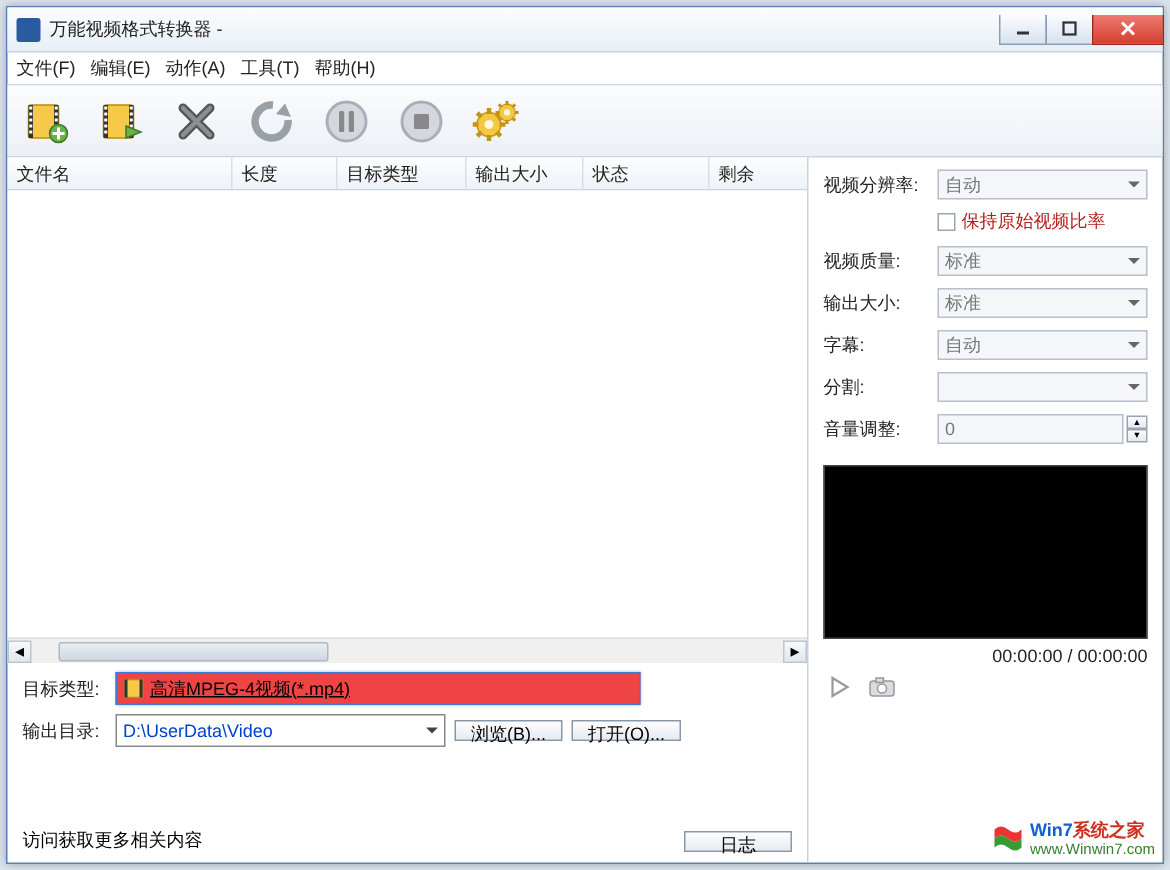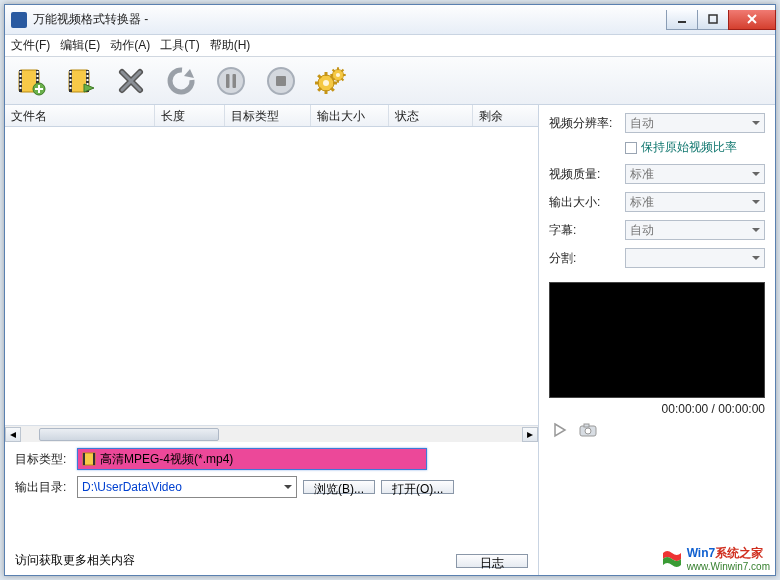--- a/index.html
+++ b/index.html
@@ -27,36 +27,36 @@
   .listhdr { height: 22px; display: flex; background: linear-gradient(#fdfdfe,#eef2f7); border-bottom: 1px solid #c9d4e2; }
   .listhdr div { border-right: 1px solid #d8dfe8; padding: 3px 6px; color: #222; overflow: hidden; white-space: nowrap; }
   .listbody { flex: 1; background: #fff; overflow: hidden; }
   .hscroll { height: 17px; background: #f0f0f0; border-top: 1px solid #d8dfe8; display:flex; align-items:center; }
   .hscroll .thumb { width: 180px; height: 13px; margin-left: 18px; background: linear-gradient(#eaeef3,#cfd7e1); border:1px solid #aeb8c6; border-radius:2px; }
   .hscroll .arrow { width:16px; height:15px; border:1px solid #bcc5d0; background:linear-gradient(#f7f9fb,#e1e7ee); display:flex;align-items:center;justify-content:center; }
   
   .bottomrows { padding: 6px 10px 2px 10px; }
   .row { display: flex; align-items: center; margin-bottom: 6px; gap: 6px; }
   .row label { width: 56px; color: #222; }
-  .combo-target { flex:1; height:22px; border:1px solid #3b7bd8; background:#ec4899; display:flex; align-items:center; padding:0 4px; gap:4px; max-width: 350px; box-shadow: 0 0 2px rgba(59,123,216,0.6); }
+  .combo-target { flex:1; height:22px; border:1px solid #3b7bd8; background:#ef4444; display:flex; align-items:center; padding:0 4px; gap:4px; max-width: 350px; box-shadow: 0 0 2px rgba(59,123,216,0.6); text-decoration: underline; }
   .combo-target .cicon { width:14px; height:14px; }
   .outcombo { flex:1; height:22px; border:1px solid #888; display:flex; align-items:center; padding:0 4px; color:#0040d0; max-width:220px; background:#fff; position:relative; }
   .outcombo::after { content:""; position:absolute; right:4px; top:8px; border:4px solid transparent; border-top-color:#444; }
   .btn { height:14px; padding: 0 10px; border:1px solid #8a97a8; background:linear-gradient(#fdfdfe,#e6ebf1); cursor:pointer; }
   .linkrow { display:flex; align-items:center; padding: 2px 10px 6px 10px; color:#1a1a9a;margin-top:44px; }
   .linkrow .spacer { flex:1; }
   
   .prop { display:flex; align-items:center; margin-bottom:8px; }
   .prop .plabel { width: 76px; color:#222; }
   .prop .pfield { flex:1; height:20px; border:1px solid #b6bfcb; background:#fff; color:#777; padding:0 4px; display:flex; align-items:center; position:relative; }
   .prop .pfield.readonly { background:#f4f6f9; }
   .prop .pfield.dd::after { content:""; position:absolute; right:4px; top:7px; border:4px solid transparent; border-top-color:#666; }
   .prop .spin { display:flex; flex-direction:column; margin-left:2px; }
   .prop .spin div { width:14px; height:9px; border:1px solid #9aa5b3; background:linear-gradient(#fbfcfd,#e4e9ef); font-size:7px; line-height:7px; text-align:center; cursor:pointer; }
-  .checkbox-row { display:flex; align-items:center; margin: -2px 0 8px 76px; color:#0f766e; gap:4px;}
+  .checkbox-row { display:flex; align-items:center; margin: -2px 0 8px 76px; color:#b91c1c; gap:4px;}
   .checkbox-row .cb { width:12px; height:12px; border:1px solid #9aa5b3; background:#fff; }
   
   .preview { margin-top:6px; width: 216px; height: 116px; background:#000; border:1px solid #444; }
   .timecode { text-align:right; color:#222; margin-top:4px; }
   .playctrls { display:flex; align-items:center; gap:6px; margin-top:4px; justify-content:flex-start; }
   .playbtn { width:22px; height:20px; display:flex; align-items:center; justify-content:center; cursor:pointer; color:#888; }
   .watermark { position:absolute; right:6px; bottom:6px; font-size:12px; display:flex; align-items:center; gap:4px; background:rgba(255,255,255,0.9); padding:2px 4px; }
   .watermark b { color:#1060d0; }
   .watermark .red { color:#d03020; font-weight:bold; }
   .watermark .url { color:#357f2e; font-size:10px; display:block; line-height:1; }
@@ -271,20 +271,30 @@
         <div class="pfield dd readonly">
             <span>自动</span>
           </div>
       </div>
       <div class="prop">
         <div class="plabel">分割:</div>
         <div class="pfield dd readonly">
             <span></span>
           </div>
       </div>
+      <div class="prop">
+        <div class="plabel">音量调整:</div>
+        <div class="pfield readonly">
+            <span>0</span>
+          </div>
+        <div class="spin">
+            <div>▴</div>
+            <div>▾</div>
+          </div>
+      </div>
 
       <div class="preview"></div>
       <div class="timecode">00:00:00 / 00:00:00</div>
       <div class="playctrls">
         <div class="playbtn">
           <svg width="16" height="16" viewBox="0 0 16 16">
               <path d="M3 2 L13 8 L3 14 Z" fill="none" stroke="#999" stroke-width="1.5"></path>
             </svg>
         </div>
         <div class="playbtn">

